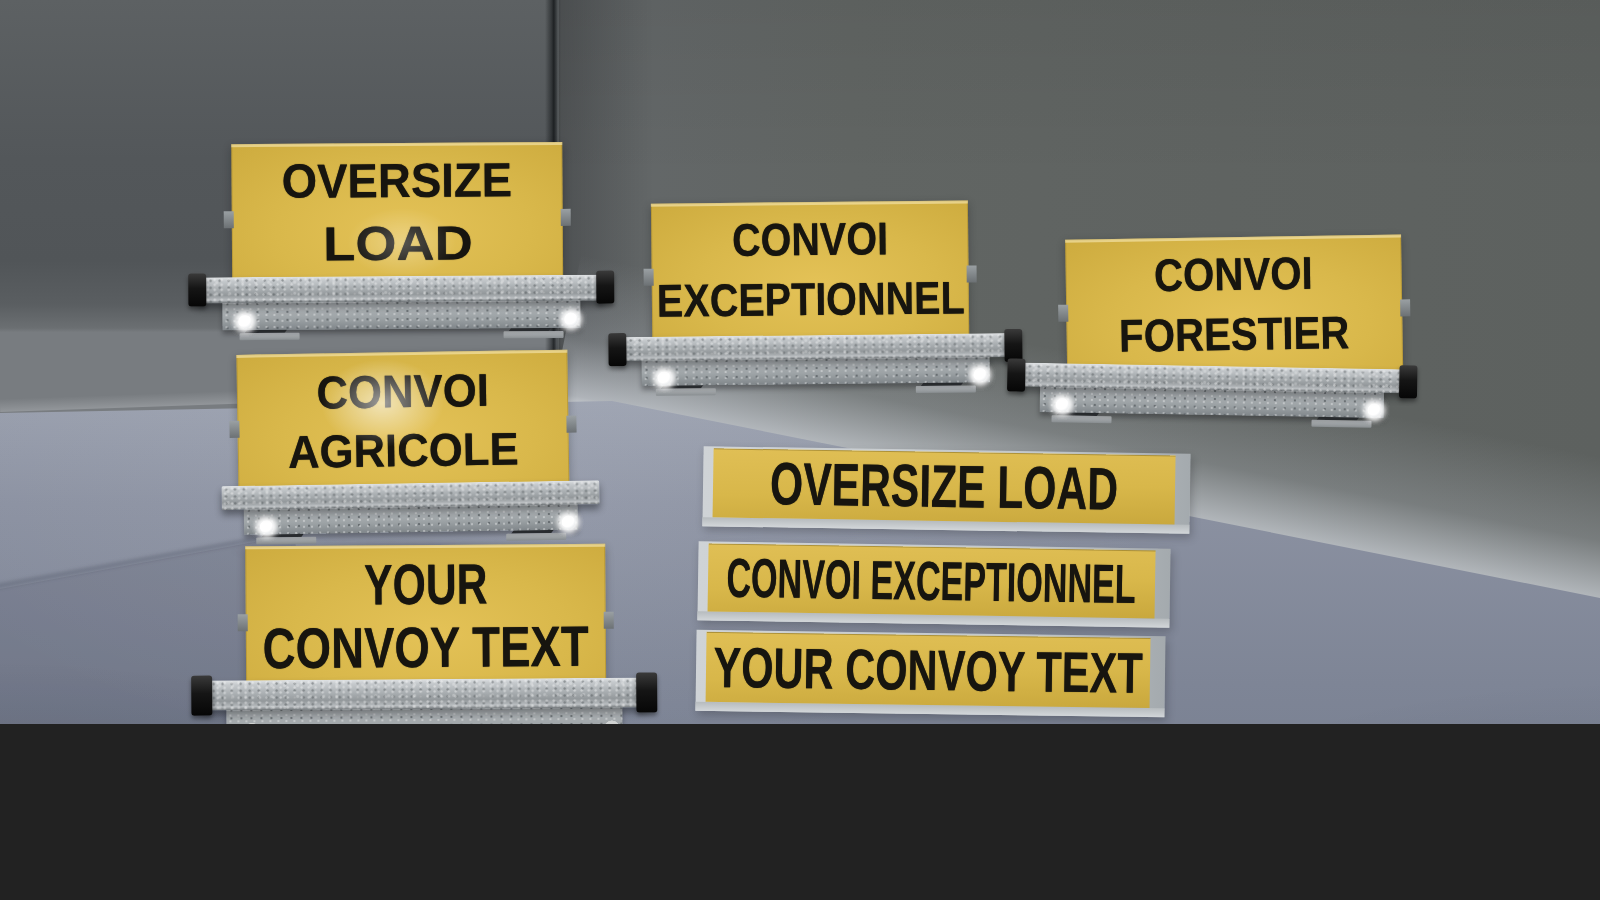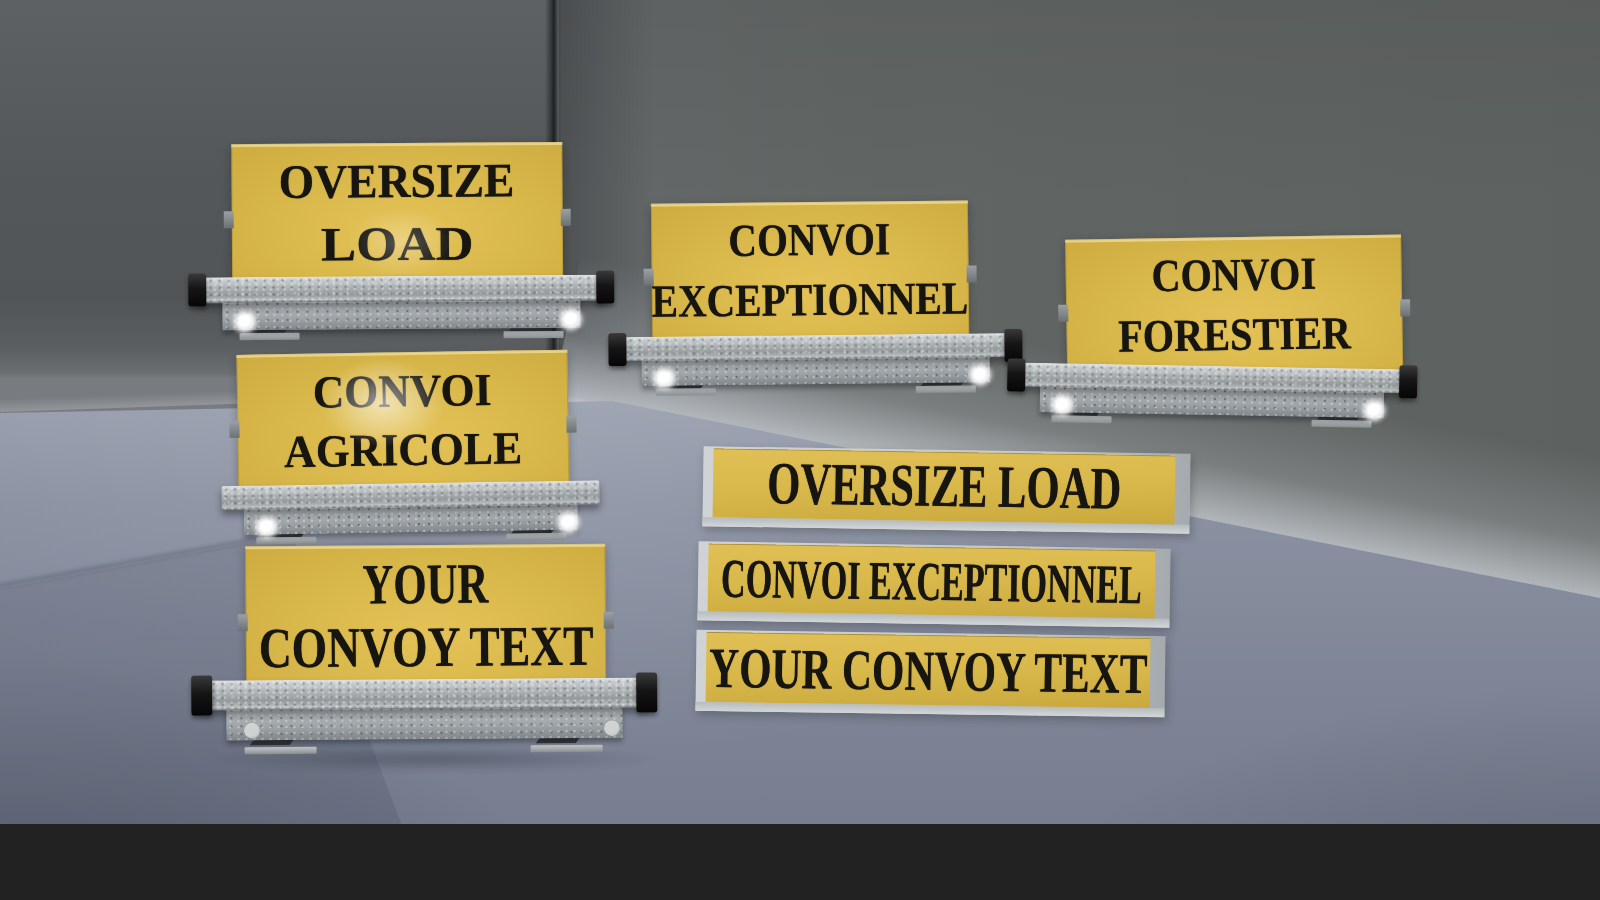--- a/index.html
+++ b/index.html
@@ -1,17 +1,17 @@
 <!DOCTYPE html>
 <html><head>
 <meta charset="utf-8">
 <style>
   html,body{margin:0;padding:0;background:#222;}
-  .stage{position:relative;width:1600px;height:824px;overflow:hidden;
-         font-family:Liberation Serif, serif;}
+  .stage{position:relative;width:1600px;height:724px;overflow:hidden;
+         font-family:Liberation Sans, sans-serif;}
   .stage *{position:absolute;box-sizing:border-box;}
 
   
   .wall-left{left:0;top:0;width:557px;height:100%;
     background:linear-gradient(180deg,#5d6163 0%,#53575a 22%,#515558 36%,#5a5e61 42%,#6b6f72 45.3%,#787c80 45.9%,#787c80 100%);}
   .wall-right{left:557px;top:0;width:1043px;height:100%;
     background:linear-gradient(180deg,rgba(0,0,0,.05) 0%,rgba(0,0,0,0) 25%),
                linear-gradient(90deg,#64686a 0%,#616563 28%,#5d615f 100%);}
   .corner-line{left:545px;top:0;width:16px;height:60%;
     background:linear-gradient(90deg,rgba(20,23,25,0) 0%,rgba(20,23,25,.55) 40%,rgba(15,18,20,.8) 55%,rgba(40,44,46,.35) 78%,rgba(40,44,46,0) 100%);}

